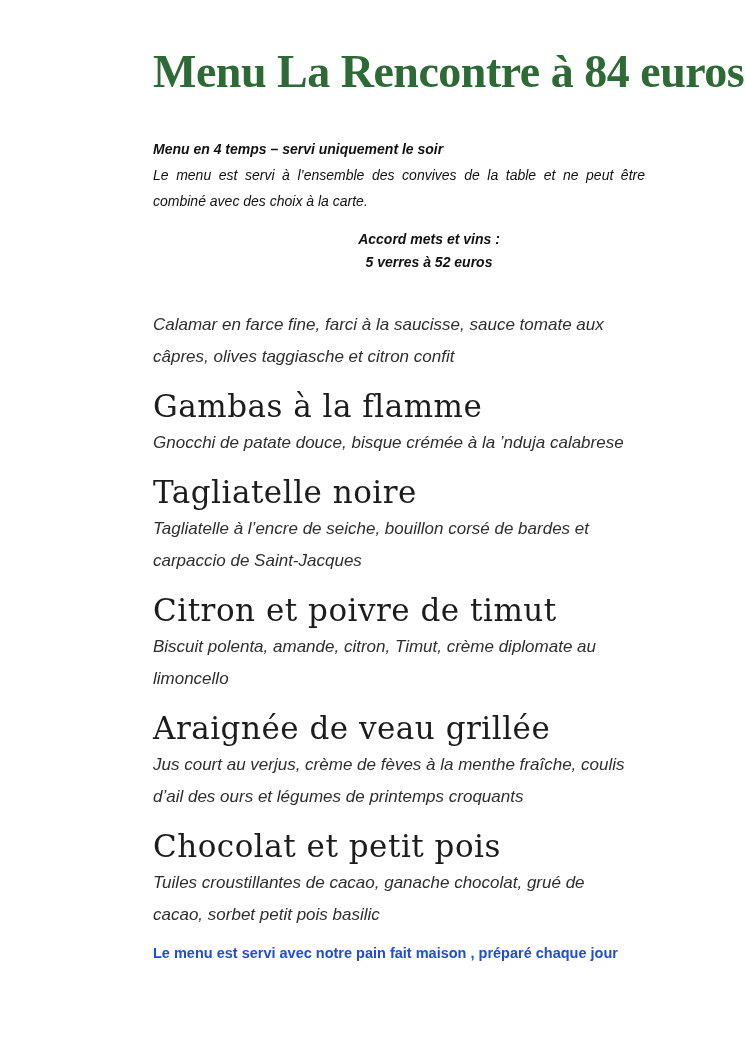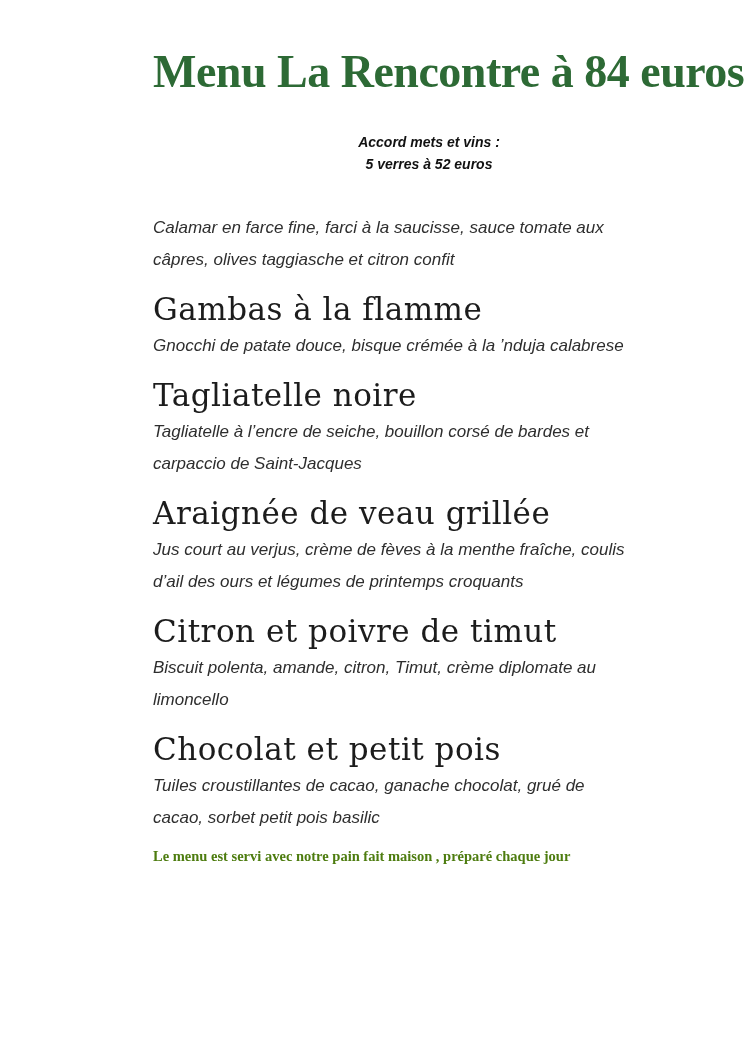--- a/index.html
+++ b/index.html
@@ -81,32 +81,36 @@
     line-height: 32px;
     color: #2e2e2e;
     white-space: pre-line;
     max-width: 560px;
   }
   
   .footer-note {
     font-weight: 700;
     font-size: 14.5px;
     line-height: 20px;
-    color: #4d7c0f;
+    color: #1d4ed8;
     white-space: nowrap;
-    font-family: Liberation Serif, serif;
   }
 </style>
 </head>
 <body>
 
 <div class="page">
 
   <h1 class="menu-title">Menu La Rencontre à 84 euros</h1>
 
+  <div class="intro">
+    <div class="intro-heading">Menu en 4 temps – servi uniquement le soir</div>
+    <div class="intro-line-justified">Le menu est servi à l’ensemble des convives de la table et ne peut être</div>
+    <div class="intro-line">combiné avec des choix à la carte.</div>
+  </div>
 
   <div class="wine">
     <div>Accord mets et vins :</div>
     <div>5 verres à  52 euros</div>
   </div>
 
   <div class="dishes">
 
     <div class="dish">
       <div class="dish-desc">Calamar en farce fine, farci à la saucisse, sauce tomate aux
@@ -118,29 +122,29 @@
       <div class="dish-desc">Gnocchi de patate douce, bisque crémée à la ’nduja calabrese</div>
     </div>
 
     <div class="dish">
       <div class="dish-name">Tagliatelle noire</div>
       <div class="dish-desc">Tagliatelle à l’encre de seiche, bouillon corsé de bardes et
 carpaccio de Saint-Jacques</div>
     </div>
 
     <div class="dish">
+      <div class="dish-name">Citron et poivre de timut</div>
+      <div class="dish-desc">Biscuit polenta, amande, citron, Timut, crème diplomate au
+limoncello</div>
+    </div>
+
+    <div class="dish">
       <div class="dish-name">Araignée de veau grillée</div>
       <div class="dish-desc">Jus court au verjus, crème de fèves à la menthe fraîche, coulis
 d’ail des ours et légumes de printemps croquants</div>
-    </div>
-
-    <div class="dish">
-      <div class="dish-name">Citron et poivre de timut</div>
-      <div class="dish-desc">Biscuit polenta, amande, citron, Timut, crème diplomate au
-limoncello</div>
     </div>
 
     <div class="dish">
       <div class="dish-name">Chocolat et petit pois</div>
       <div class="dish-desc">Tuiles croustillantes de cacao, ganache chocolat, grué de
 cacao, sorbet petit pois basilic</div>
     </div>
 
   </div>
 

